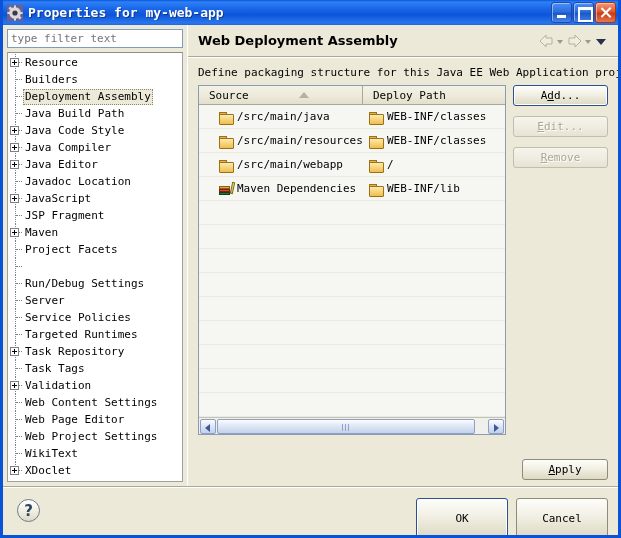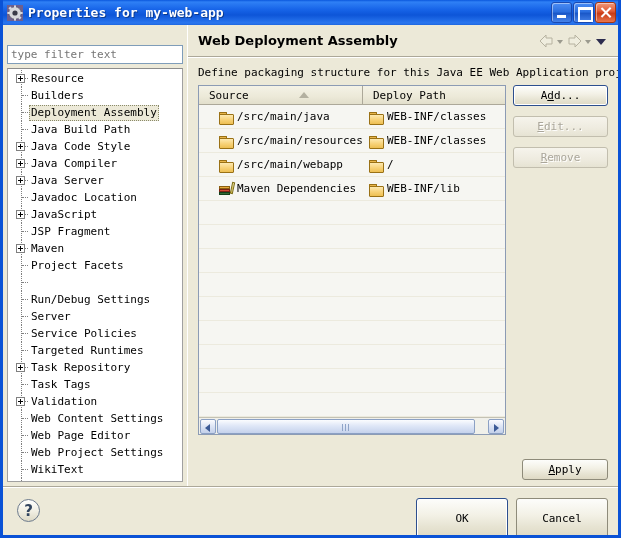--- a/index.html
+++ b/index.html
@@ -90,21 +90,21 @@
   
   #body-area {
     position: absolute;
     left: 0; top: 25px; right: 0; bottom: 0;
     background: #ece9d8;
   }
 
   
   #left-pane {
     position: absolute;
-    left: 0; top: 16px;
+    left: 0; top: 0;
     width: 184px; bottom: 49px;
     background: #ece9d8;
     padding: 4px;
   }
   #filter-input {
     width: 100%;
     height: 19px;
     border: 1px solid #7f9db9;
     background: #ffffff;
     color: #aaaaaa;
@@ -120,21 +120,20 @@
     background: #ffffff;
     border: 1px solid #a0a0a0;
     border-top-color: #8c8c8c;
     overflow: hidden;
     padding-top: 1px;
   }
   .tree-item {
     height: 17px;
     display: flex;
     align-items: center;
-    padding-left: 6px;
     white-space: nowrap;
     cursor: default;
   }
   .tw {
     width: 15px; height: 17px;
     flex: 0 0 auto;
     position: relative;
   }
   
   .tw::before {
@@ -562,21 +561,21 @@
           <div class="tree-item">
             <span class="tw exp">
               <span class="box"></span>
             </span>
             <span class="tree-label">Java Compiler</span>
           </div>
           <div class="tree-item">
             <span class="tw exp">
               <span class="box"></span>
             </span>
-            <span class="tree-label">Java Server</span>
+            <span class="tree-label">Java Editor</span>
           </div>
           <div class="tree-item">
             <span class="tw"></span>
             <span class="tree-label">Javadoc Location</span>
           </div>
           <div class="tree-item">
             <span class="tw exp">
               <span class="box"></span>
             </span>
             <span class="tree-label">JavaScript</span>

